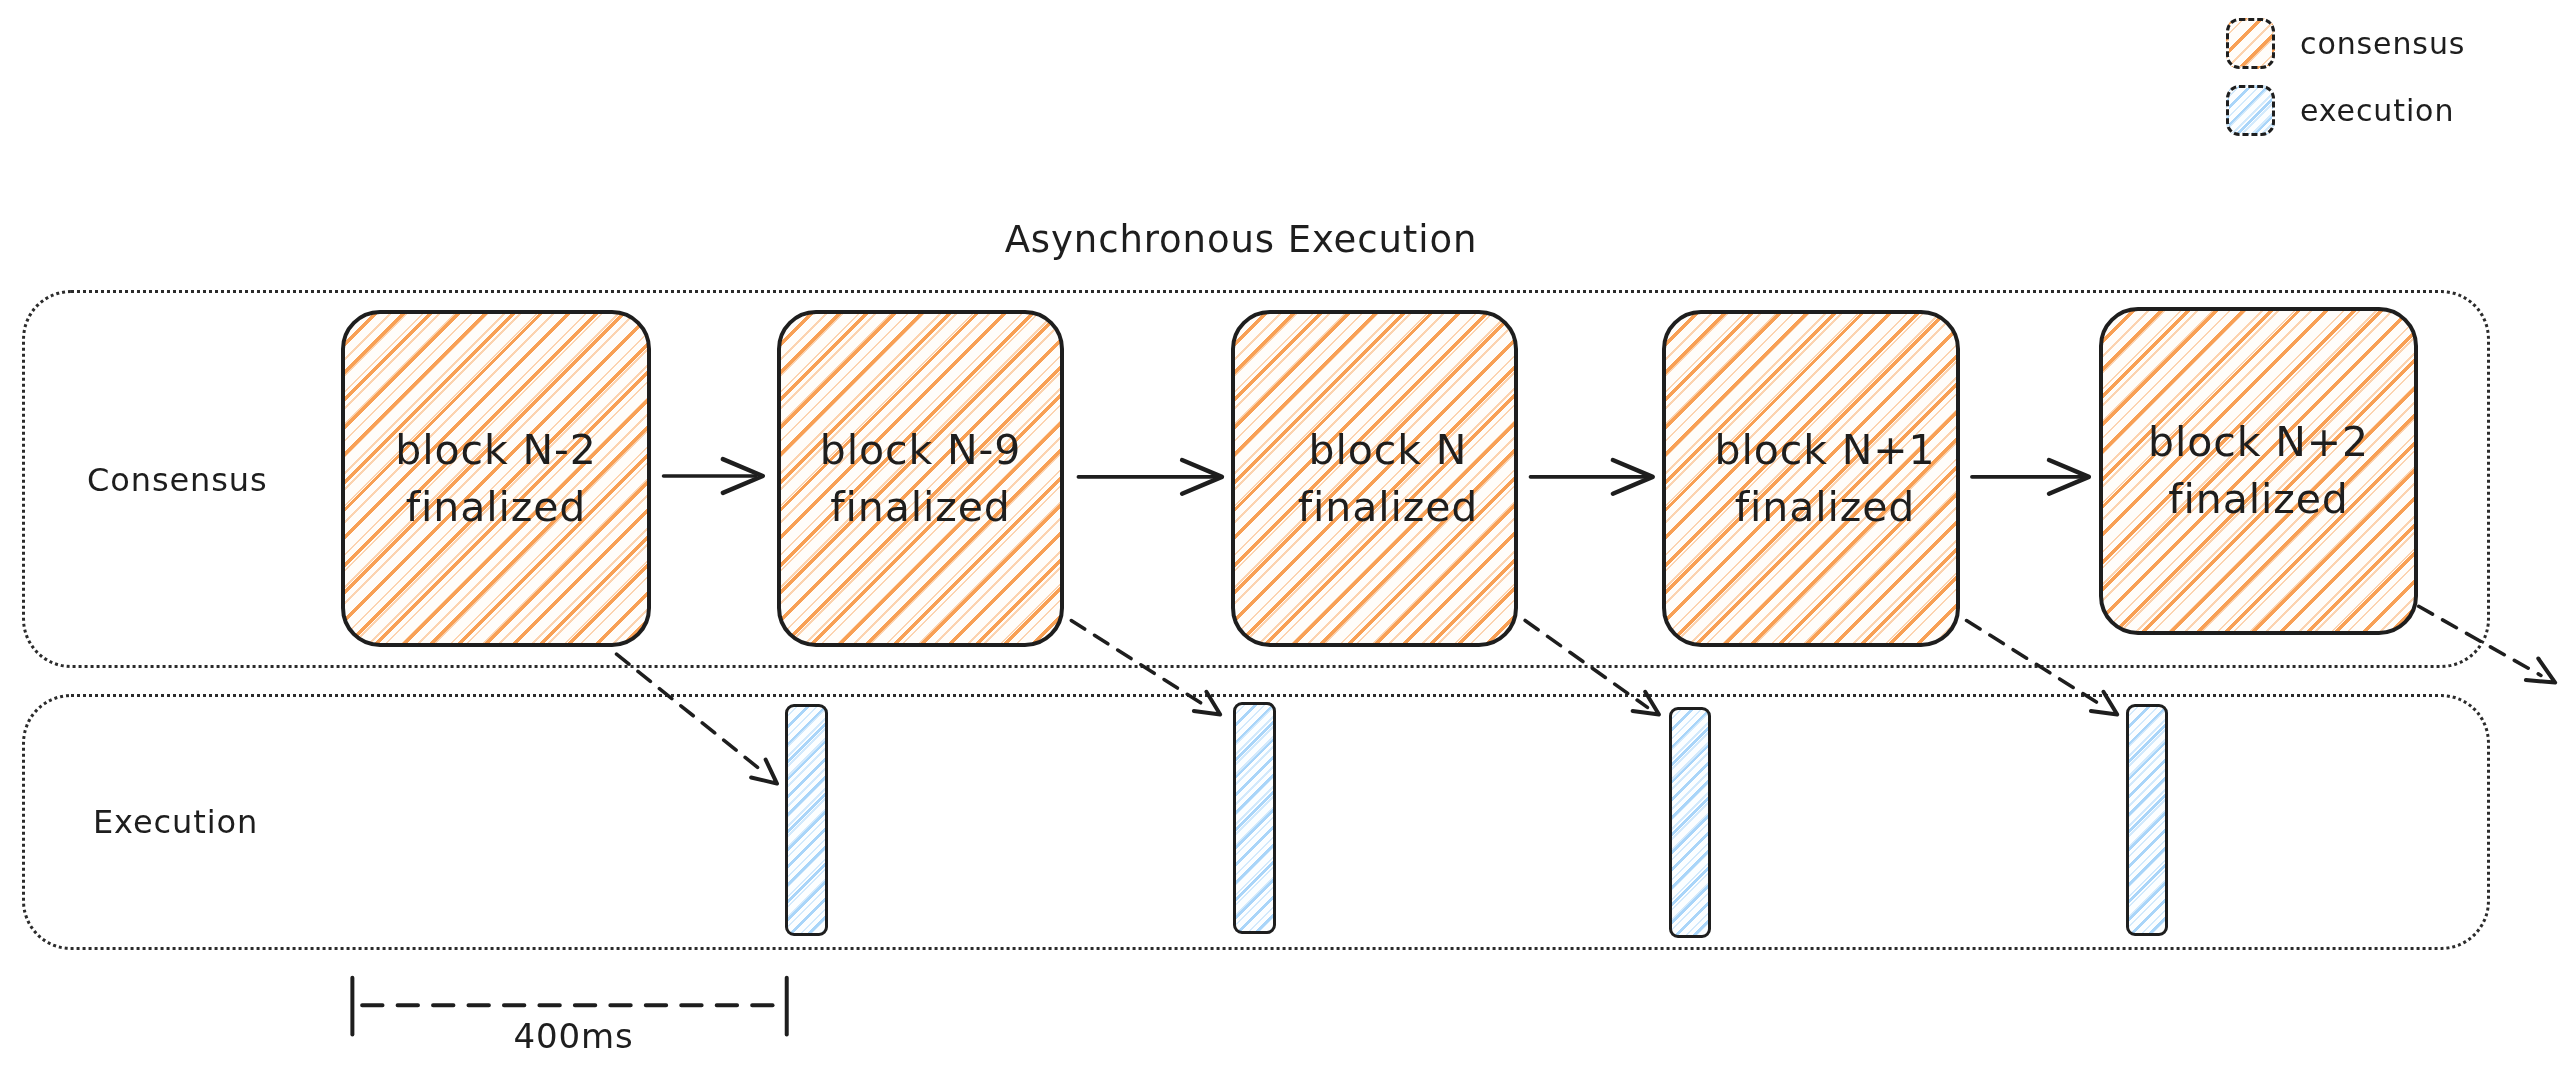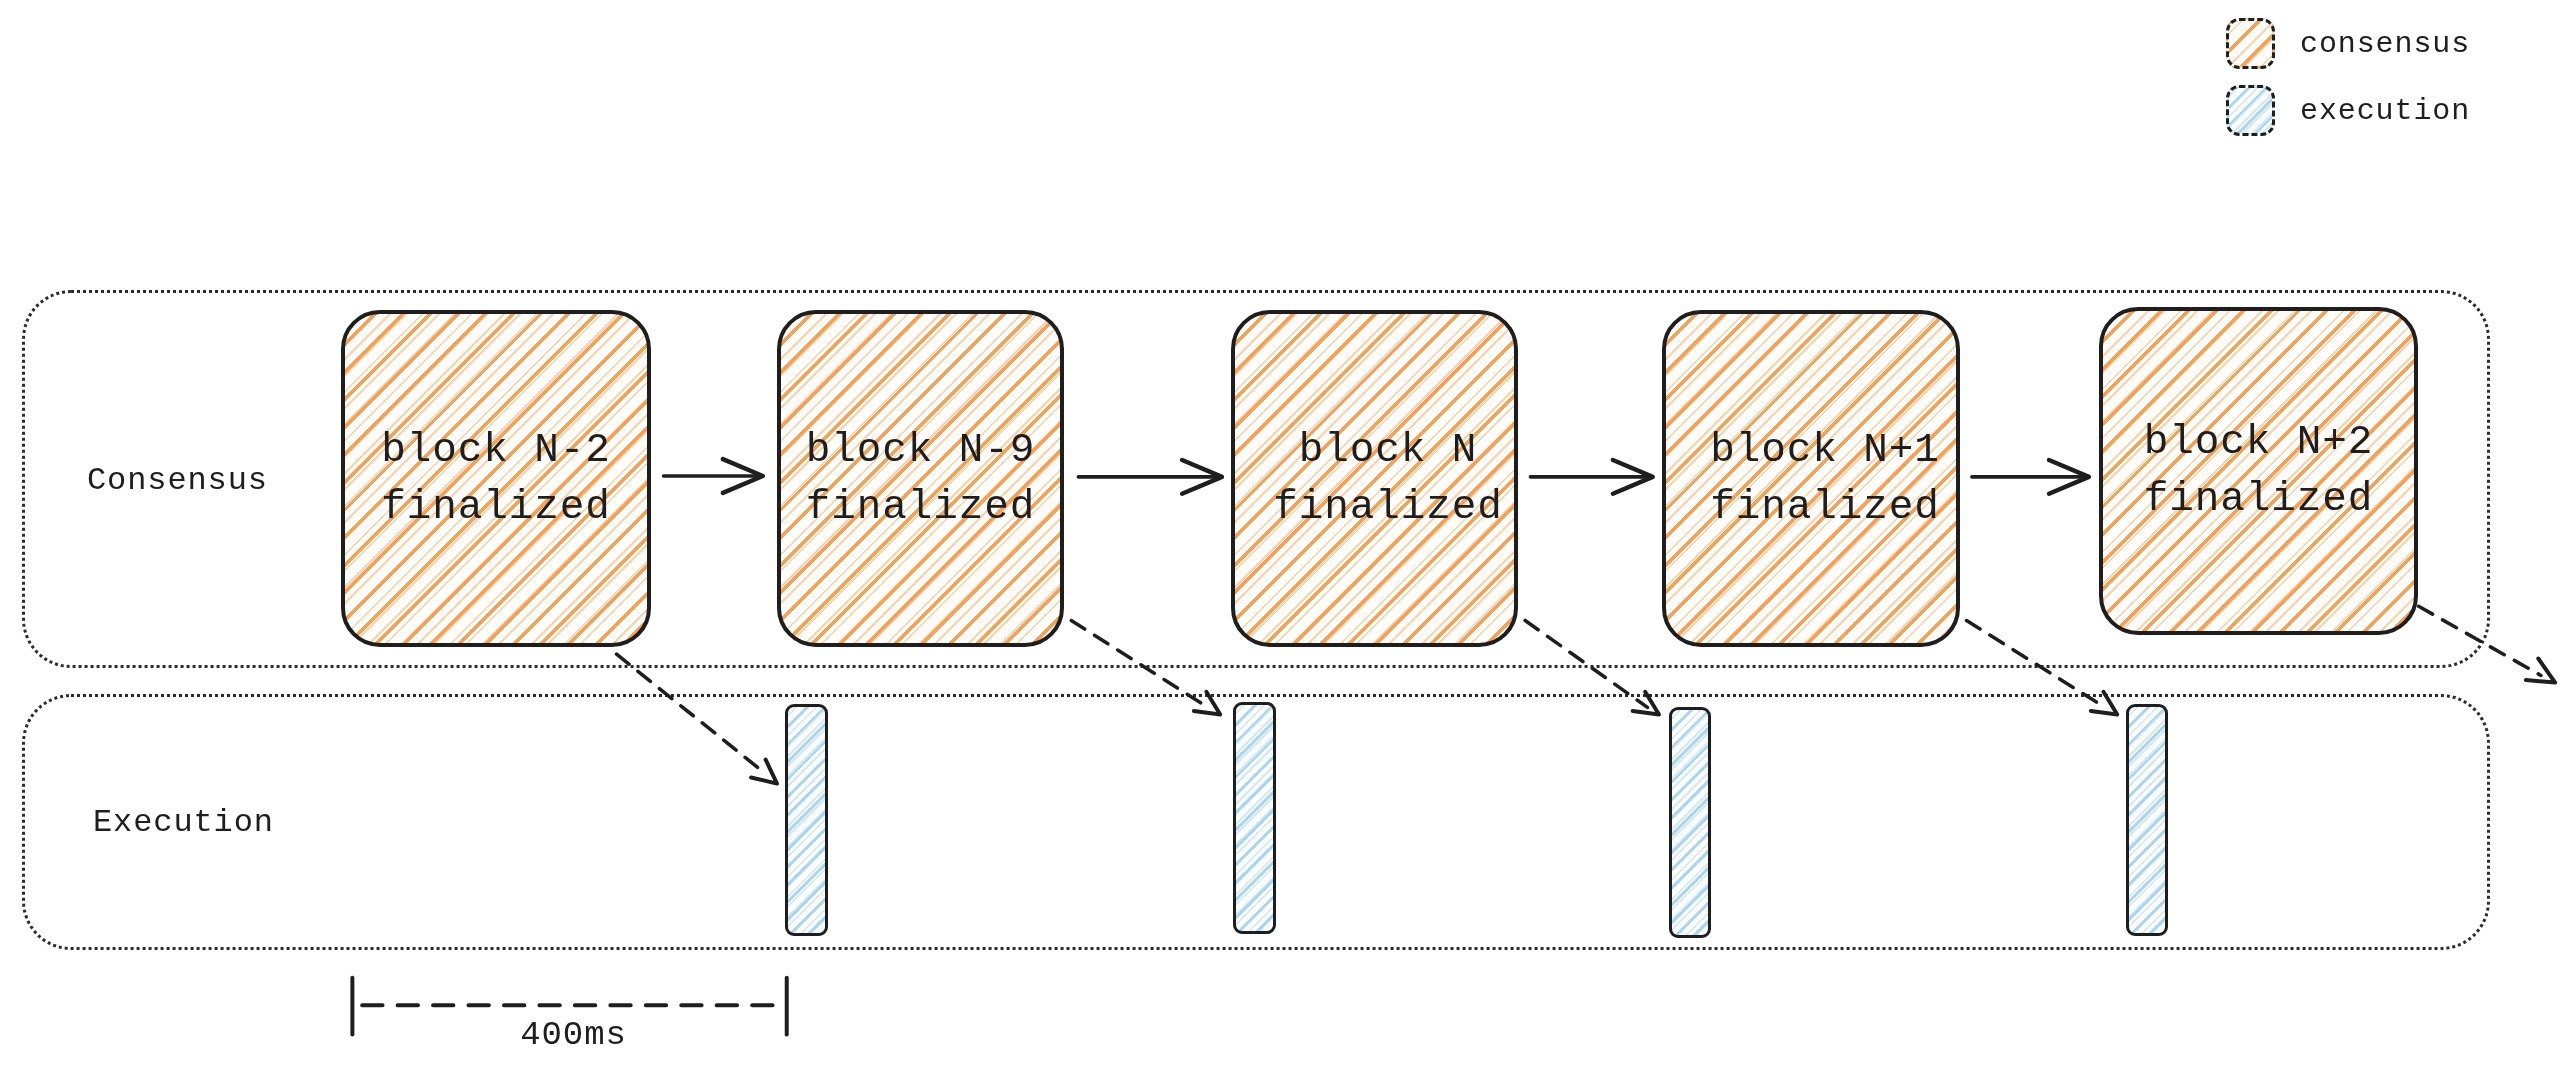--- a/index.html
+++ b/index.html
@@ -4,21 +4,21 @@
 <style>
   html,body{margin:0;padding:0;background:#ffffff;}
   .canvas{
     position:relative;
     width:2576px;height:1077px;
     background:#ffffff;
     font-family:"DejaVu Sans","Liberation Sans",sans-serif;
     color:#1e1e1e;
     overflow:hidden;
   }
-  .abs{position:absolute;font-family:Liberation Mono, monospace;}
+  .abs{position:absolute;}
   
   .hatch-orange{
     background-color:#fffdfa;
     background-image:repeating-linear-gradient(135deg,#f8a055 0 3.5px,rgba(0,0,0,0) 3.5px 19.5px),
                      repeating-linear-gradient(135deg,rgba(248,160,85,.45) 8px 9.8px,rgba(0,0,0,0) 9.8px 19.5px);
   }
   .hatch-blue{
     background-color:#fcfeff;
     background-image:repeating-linear-gradient(135deg,#a9d5f9 0 2.7px,rgba(0,0,0,0) 2.7px 12.4px),
                      repeating-linear-gradient(135deg,rgba(169,213,249,.5) 5.3px 7px,rgba(0,0,0,0) 7px 12.4px);
@@ -76,20 +76,21 @@
     font-size:34px;letter-spacing:0.9px;white-space:nowrap;
   }
   svg.overlay{position:absolute;left:0;top:0;pointer-events:none;}
   svg .ink{stroke:#1e1e1e;fill:none;stroke-linecap:round;stroke-linejoin:round;}
 </style>
 </head>
 <body>
 
 <div class="canvas">
 
+  <div class="abs title" style="left:975px;top:218px;">Asynchronous Execution</div>
 
   <div class="abs legend" style="left:2226px;top:18px;">
     <div class="legend-row">
       <div class="swatch hatch-orange"></div>
       <div class="legend-label">consensus</div>
     </div>
     <div class="legend-row">
       <div class="swatch hatch-blue"></div>
       <div class="legend-label">execution</div>
     </div>

